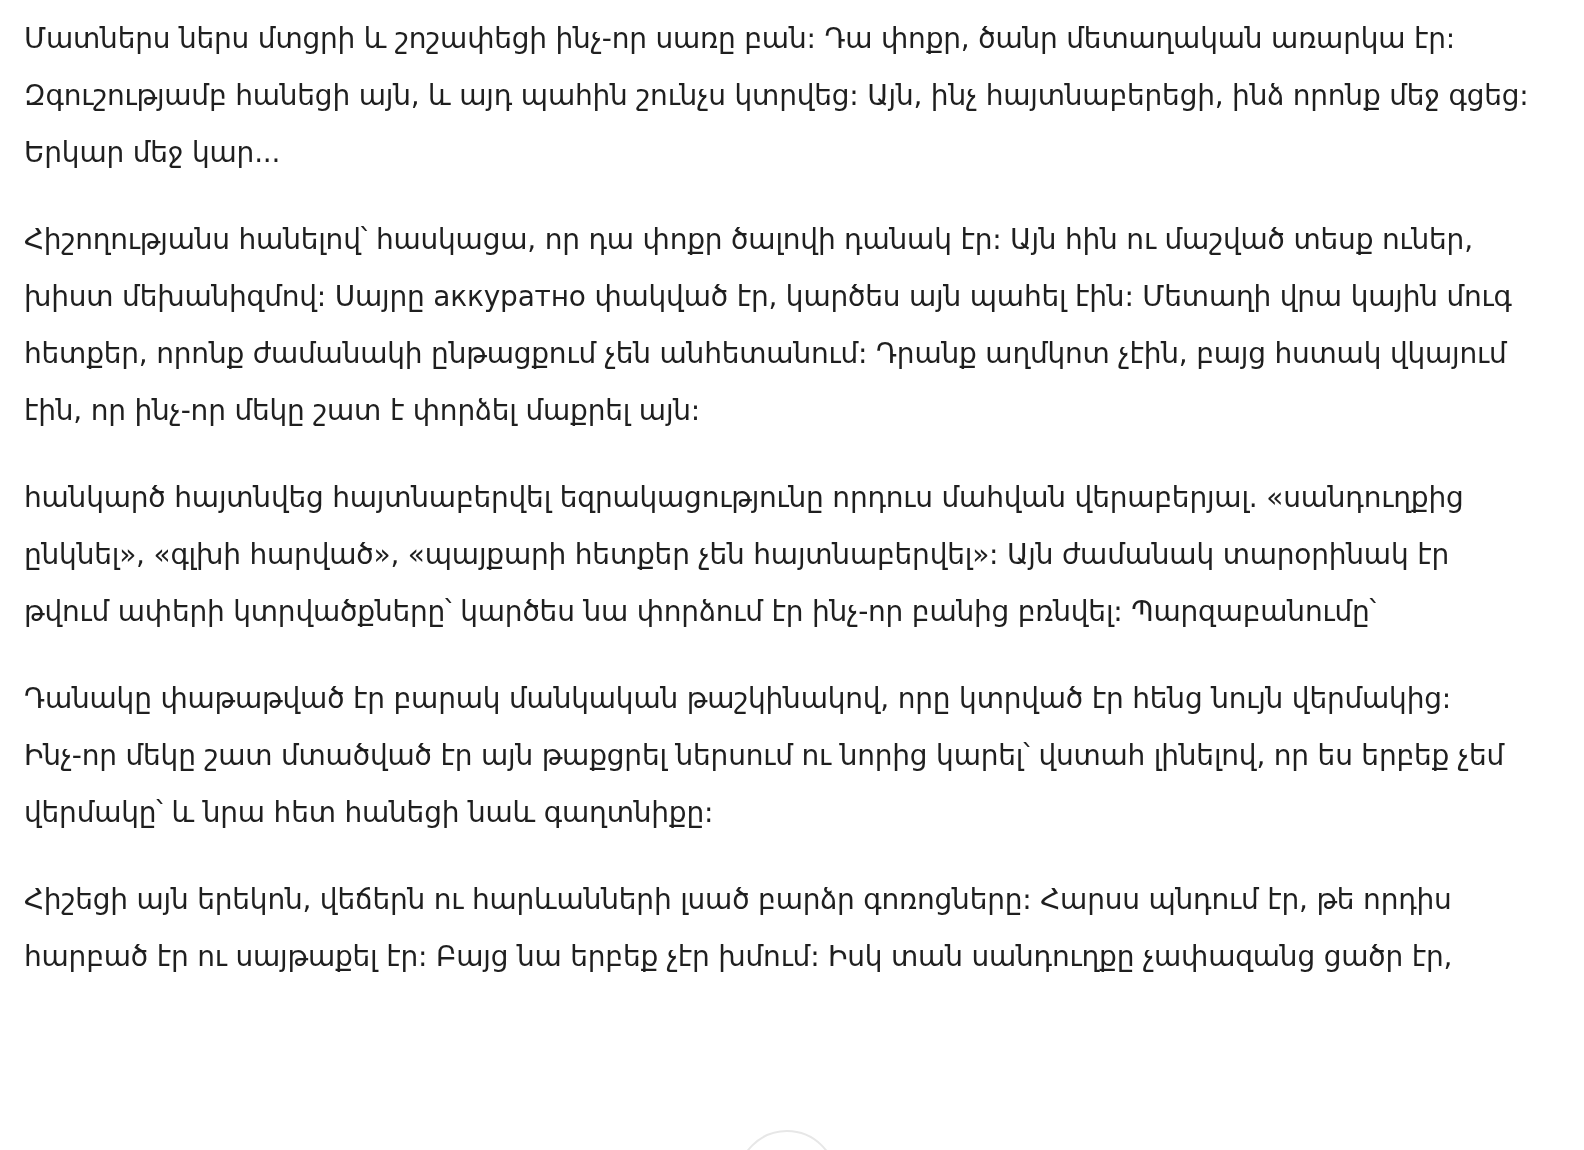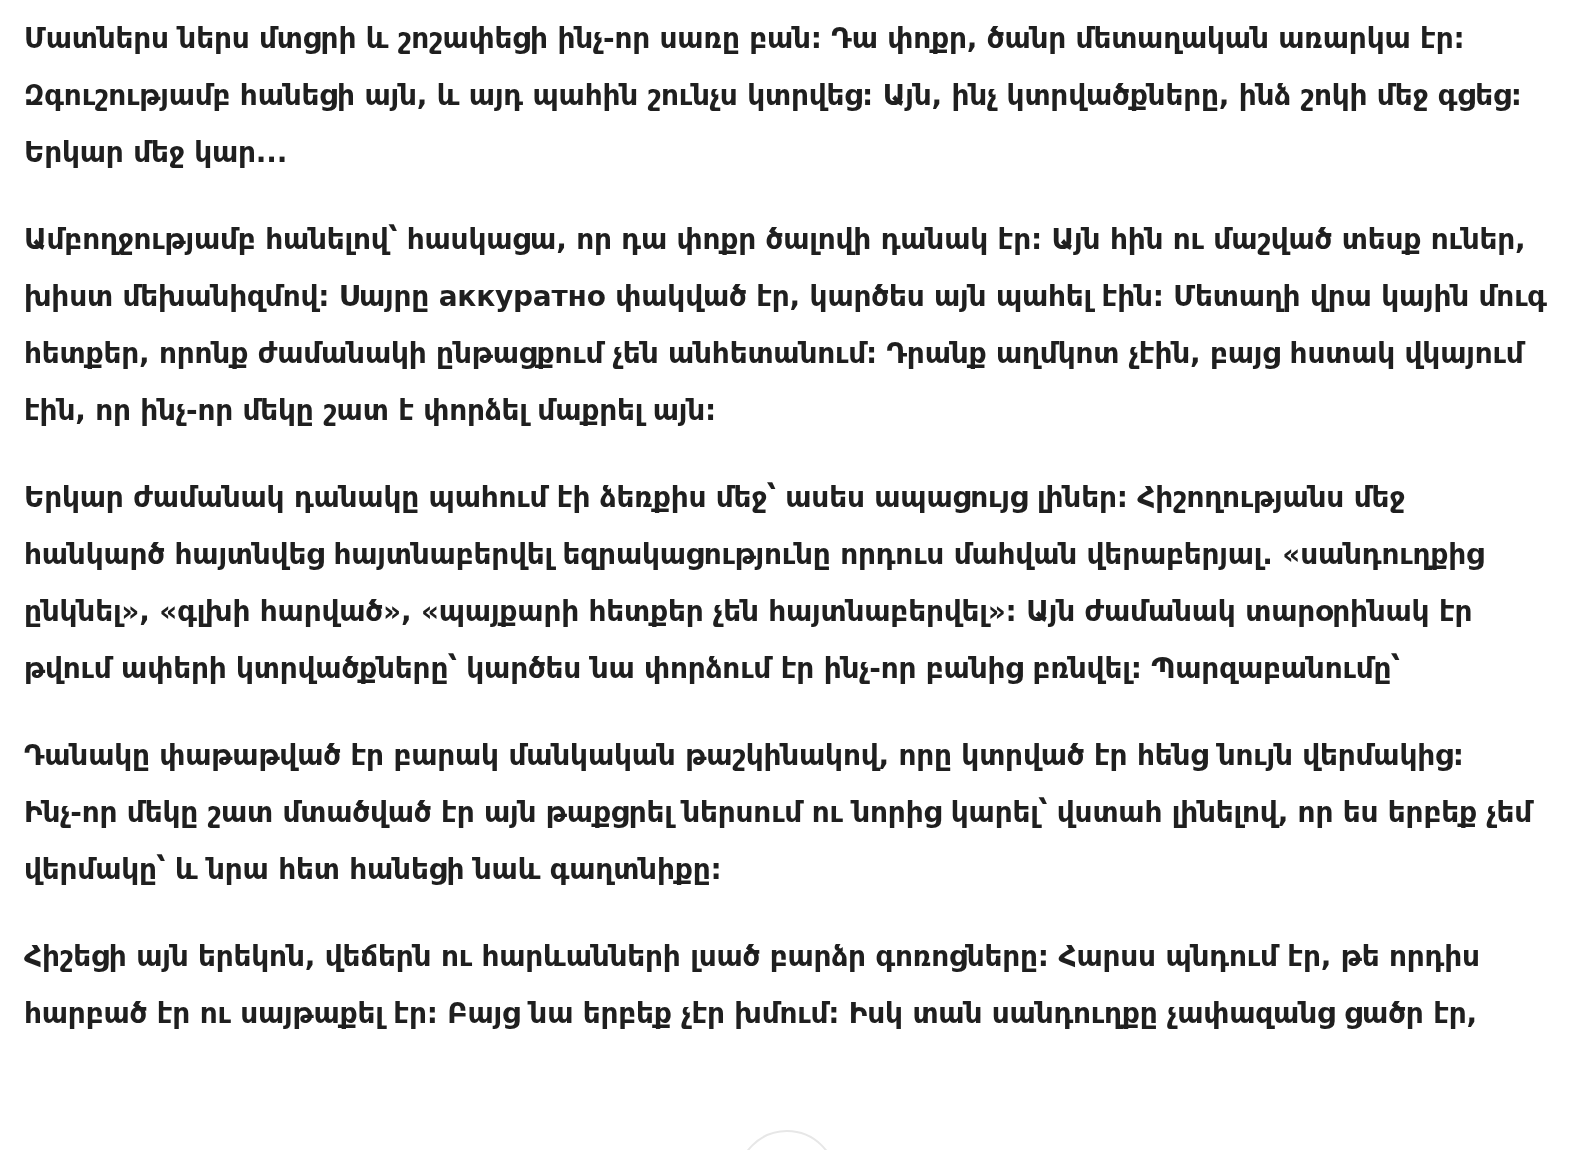--- a/index.html
+++ b/index.html
@@ -13,21 +13,20 @@
     overflow: hidden;
     position: relative;
     font-family: "DejaVu Sans", sans-serif;
   }
   .article {
     padding: 10px 24px 0 24px;
     color: #1f1f1f;
   }
   .paragraph {
     margin: 0 0 30px 0;
-    font-weight: bold;
   }
   .text-line {
     font-size: 28px;
     line-height: 57px;
     white-space: nowrap;
     letter-spacing: -0.2px;
     color: #1f1f1f;
   }
   .fab {
     position: absolute;
@@ -44,31 +43,30 @@
     justify-content: center;
     cursor: pointer;
   }
 </style>
 </head>
 <body>
 
 <div class="article">
     <div class="paragraph">
       <div class="text-line">Մատներս ներս մտցրի և շոշափեցի ինչ-որ սառը բան: Դա փոքր, ծանր մետաղական առարկա էր:</div>
-      <div class="text-line">Զգուշությամբ հանեցի այն, և այդ պահին շունչս կտրվեց: Այն, ինչ կտրվածքները, ինձ շոկի մեջ գցեց:</div>
+      <div class="text-line">Զգուշությամբ հանեցի այն, և այդ պահին շունչս կտրվեց: Այն, ինչ հայտնաբերեցի, ինձ որոնք մեջ գցեց:</div>
       <div class="text-line">Երկար մեջ կար...</div>
     </div>
     <div class="paragraph">
-      <div class="text-line">Ամբողջությամբ հանելով՝ հասկացա, որ դա փոքր ծալովի դանակ էր: Այն հին ու մաշված տեսք ուներ,</div>
+      <div class="text-line">Հիշողությանս հանելով՝ հասկացա, որ դա փոքր ծալովի դանակ էր: Այն հին ու մաշված տեսք ուներ,</div>
       <div class="text-line">խիստ մեխանիզմով: Սայրը аккуратно փակված էր, կարծես այն պահել էին: Մետաղի վրա կային մուգ</div>
       <div class="text-line">հետքեր, որոնք ժամանակի ընթացքում չեն անհետանում: Դրանք աղմկոտ չէին, բայց հստակ վկայում</div>
       <div class="text-line">էին, որ ինչ-որ մեկը շատ է փորձել մաքրել այն:</div>
     </div>
     <div class="paragraph">
-      <div class="text-line">Երկար ժամանակ դանակը պահում էի ձեռքիս մեջ՝ ասես ապացույց լիներ: Հիշողությանս մեջ</div>
       <div class="text-line">հանկարծ հայտնվեց հայտնաբերվել եզրակացությունը որդուս մահվան վերաբերյալ. «սանդուղքից</div>
       <div class="text-line">ընկնել», «գլխի հարված», «պայքարի հետքեր չեն հայտնաբերվել»: Այն ժամանակ տարօրինակ էր</div>
       <div class="text-line">թվում ափերի կտրվածքները՝ կարծես նա փորձում էր ինչ-որ բանից բռնվել: Պարզաբանումը՝</div>
     </div>
     <div class="paragraph">
       <div class="text-line">Դանակը փաթաթված էր բարակ մանկական թաշկինակով, որը կտրված էր հենց նույն վերմակից:</div>
       <div class="text-line">Ինչ-որ մեկը շատ մտածված էր այն թաքցրել ներսում ու նորից կարել՝ վստահ լինելով, որ ես երբեք չեմ</div>
       <div class="text-line">վերմակը՝ և նրա հետ հանեցի նաև գաղտնիքը:</div>
     </div>
     <div class="paragraph">

